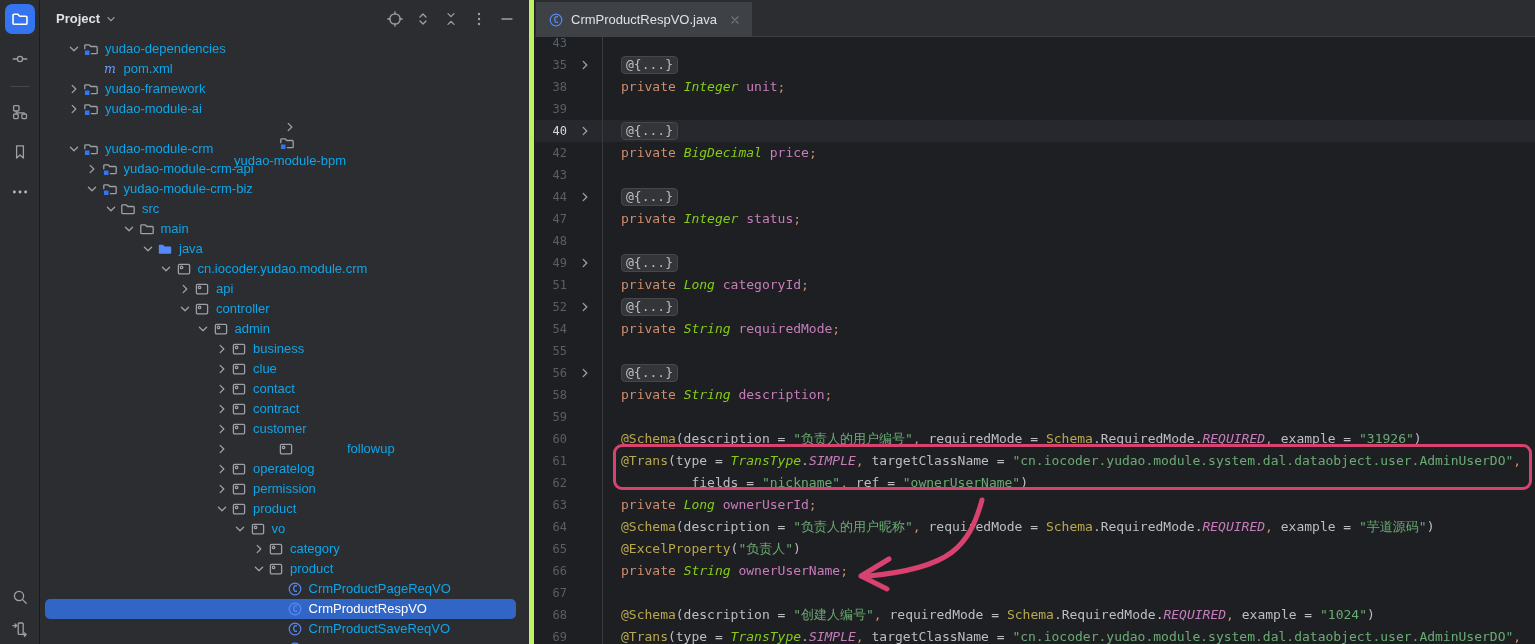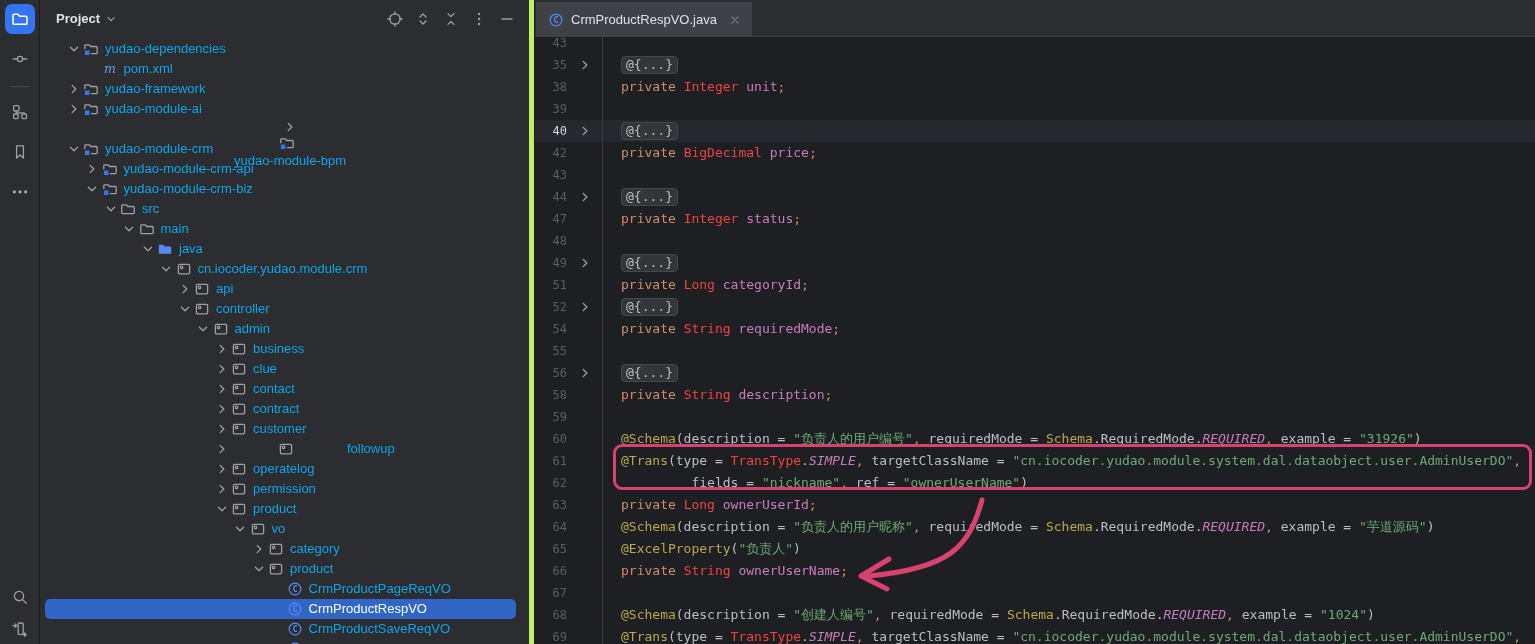--- a/index.html
+++ b/index.html
@@ -46,21 +46,21 @@
         font-size:13px; }
   .cl.current { background:#26282E; }
   .gut { width:68px; flex:none; display:flex; border-right:1px solid #393B3F; }
   .ln { width:32px; text-align:right; color:#5A5E66; font-size:12px; }
   .cl.current .ln { color:#D5D8DE; }
   .fold-col { flex:1; display:flex; align-items:center; justify-content:center; color:#7A7E85; }
   .code { padding-left:18px; white-space:pre; }
   .chip { display:inline-block; background:#333539; border:1px solid #45474C; border-radius:4px;
           padding:0 4px; height:18px; line-height:16px; margin-top:2px; color:#BCBEC4; cursor:pointer; }
   .t-kw { color:#CF8E6D; }
-  .t-ty { color:#ef4444; }
+  .t-ty { color:#84cc16;font-style:italic; }
   .t-fld { color:#C77DBB; }
   .t-pn { color:#BCBEC4; }
   .t-an { color:#B8A84E; }
   .t-st { color:#6AAB73; }
   .t-cn { color:#C77DBB; font-style:italic; }
   .t-or { color:#CF8E6D; }
 
   
   .hl-box { position:absolute; left:78px; top:407px; width:919px; height:46px;
             border:3px solid var(--pink,#D8426F); border-radius:9px; pointer-events:none; }

